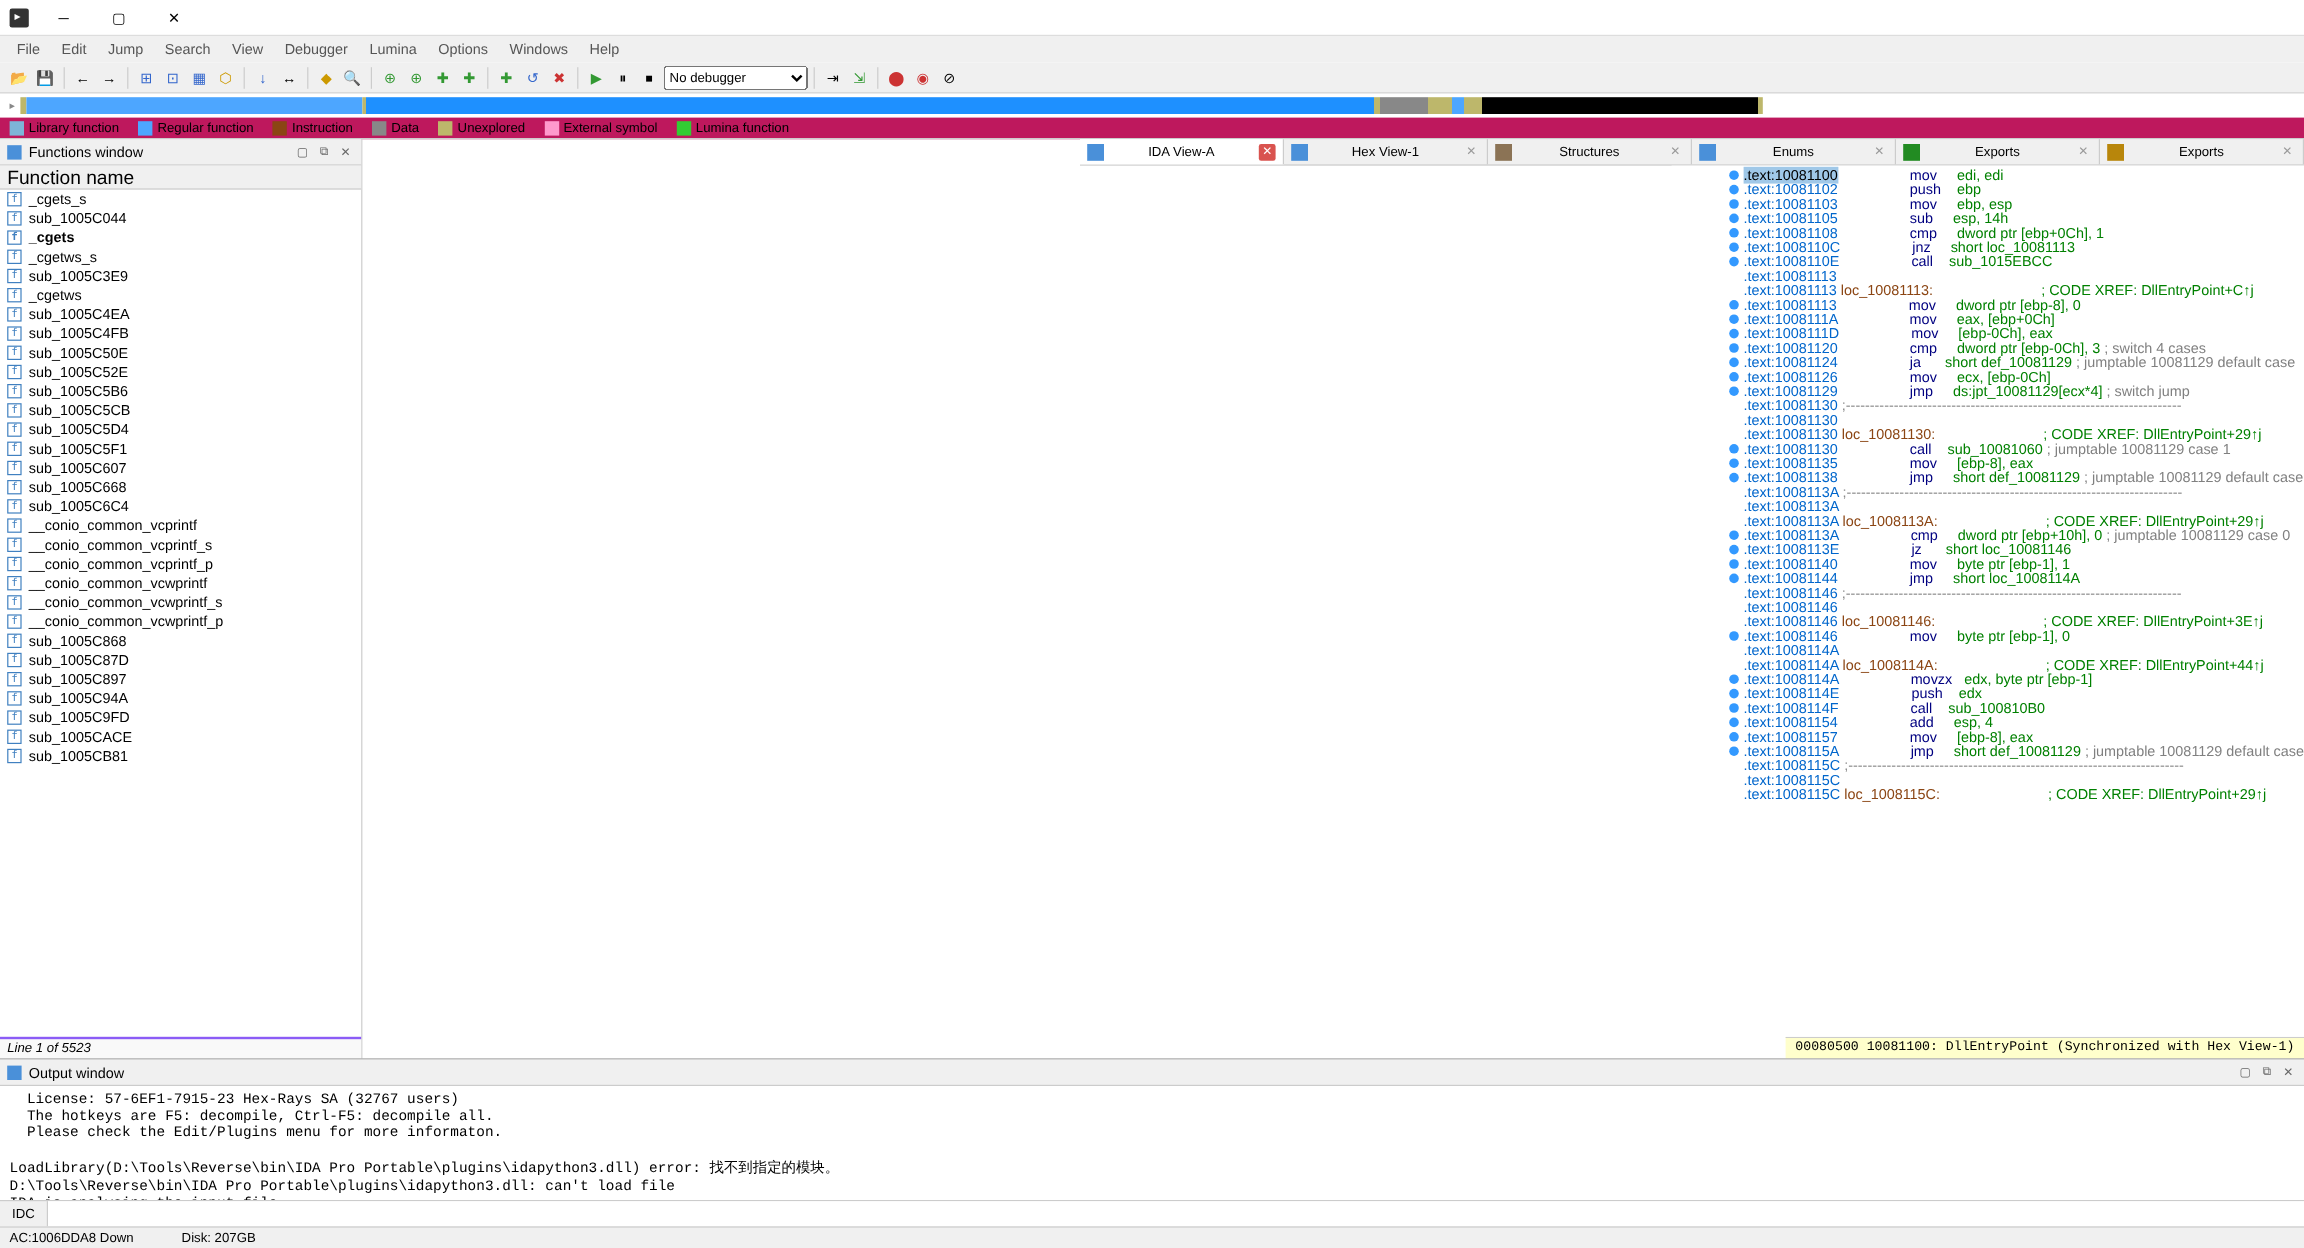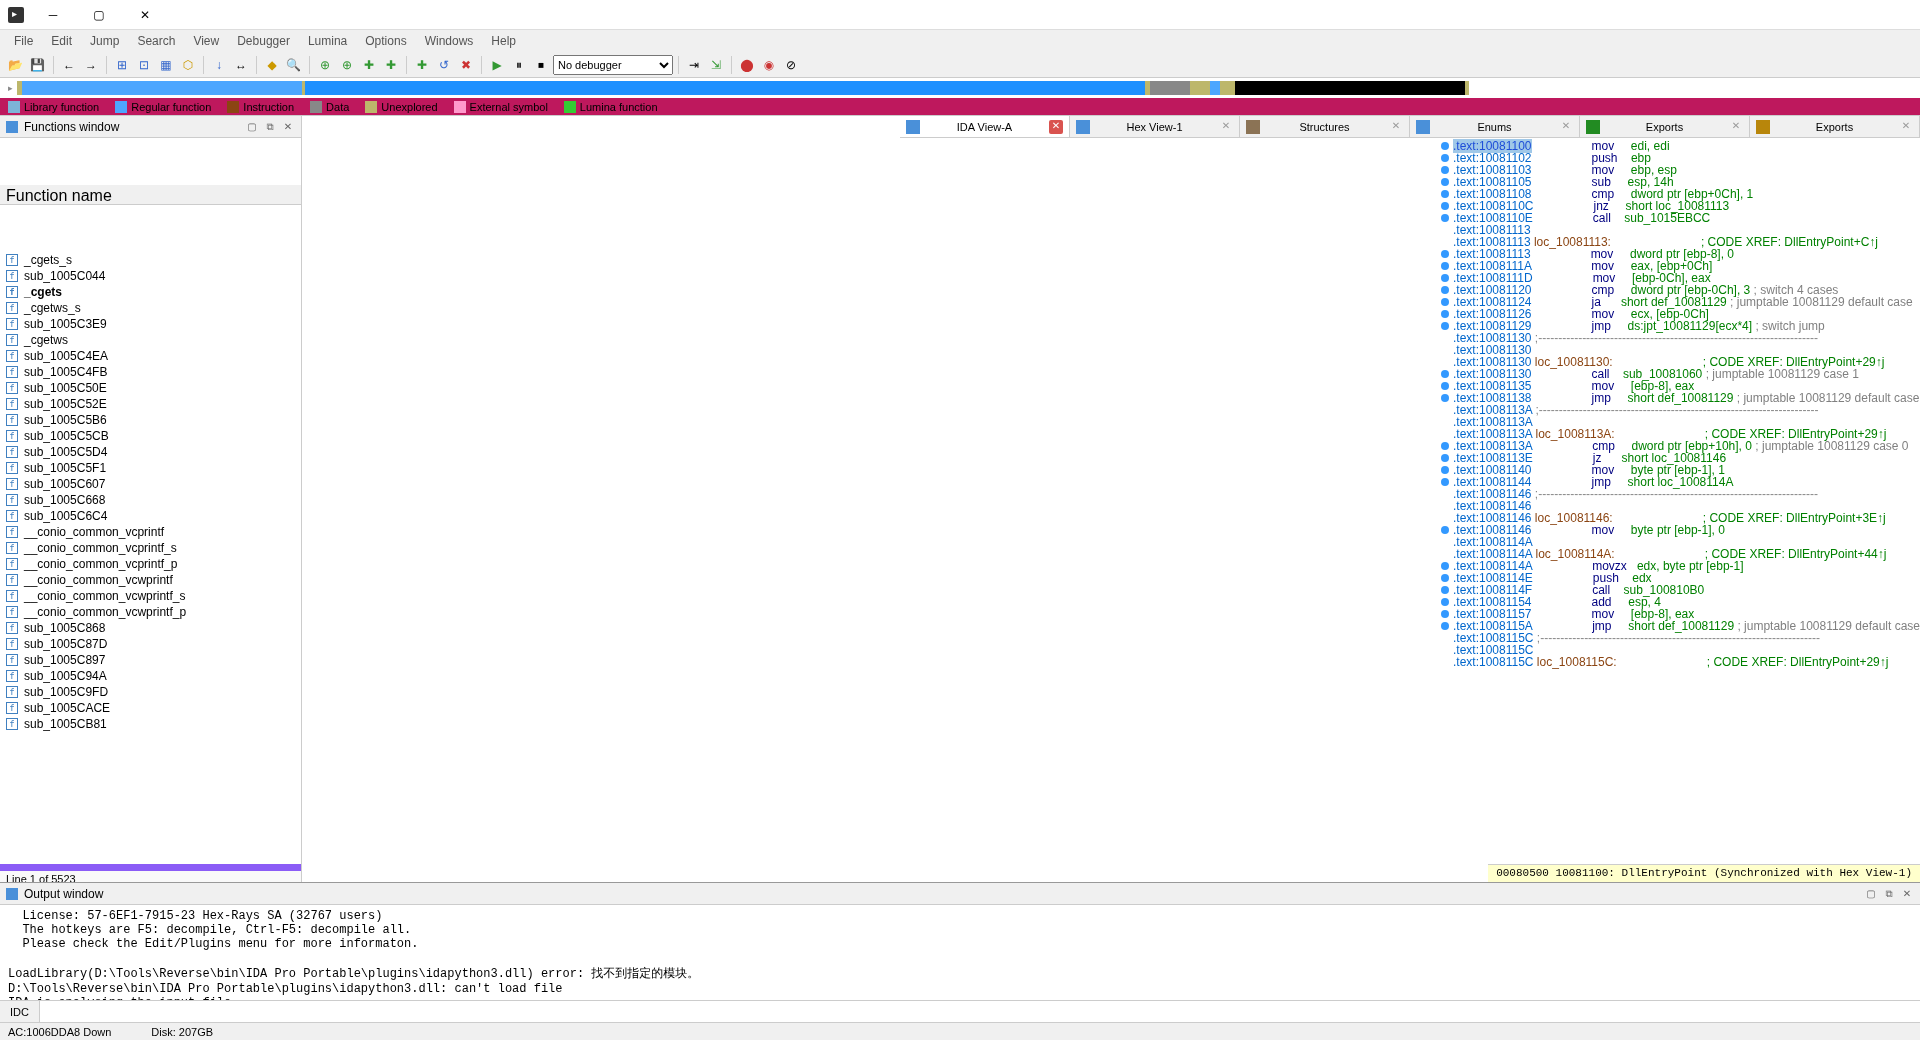--- a/index.html
+++ b/index.html
@@ -15,49 +15,49 @@
 .toolbar { height:26px; background:#f0f0f0; border-bottom:1px solid #ccc; display:flex; align-items:center; padding:0 6px; gap:2px; }
 .toolbar .tb { width:20px; height:20px; display:flex; align-items:center; justify-content:center; font-size:12px; cursor:pointer; border:1px solid transparent; }
 .toolbar .sep { width:1px; height:18px; background:#ccc; margin:0 3px; }
 .toolbar select { font-size:11px; height:20px; width:120px; }
 .navmap { height:20px; display:flex; align-items:center; padding:2px 8px; gap:0; background:#fff; }
 .navmap .seg { height:14px; }
 .legend { height:18px; display:flex; align-items:center; padding:2px 8px; gap:16px; font-size:11px; background:#be185d; border-bottom:1px solid #ccc; }
 .legend span { display:flex; align-items:center; gap:4px; }
 .legend i { width:12px; height:12px; display:inline-block; }
 .main { flex:1; display:flex; min-height:0; }
-.sidebar { width:302px; display:flex; flex-direction:column; border-right:1px solid #ccc;gap:47px; }
+.sidebar { width:302px; display:flex; flex-direction:column; border-right:1px solid #ccc; }
 .panel-hdr { height:22px; background:#f0f0f0; border-bottom:1px solid #ccc; display:flex; align-items:center; padding:0 6px; gap:6px; font-size:12px; }
 .panel-hdr .ctl { display:flex; gap:4px; margin-left:auto; }
 .panel-hdr .ctl span { cursor:pointer; font-size:10px; color:#666; width:14px; text-align:center; }
 .fn-col { height:20px; background:#f0f0f0; border-bottom:1px solid #ccc; padding:2px 6px; font-size:16px; }
 .fn-list { flex:1; overflow:auto; position:relative; }
 .fn-list::-webkit-scrollbar { width:16px; height:16px; }
 .fn-list::-webkit-scrollbar-track { background:#f0f0f0; }
 .fn-list::-webkit-scrollbar-thumb { background:#c0c0c0; border:1px solid #a0a0a0; }
 .fn-row { height:16px; display:flex; align-items:center; padding:0 6px; gap:6px; cursor:pointer; font-size:12px; }
 .fn-row i { width:12px; height:12px; background:#fff; border:1px solid #4080c0; display:inline-flex; align-items:center; justify-content:center; font-style:normal; font-size:9px; color:#4080c0; font-family:monospace; }
 .fn-row.bold { font-weight:bold; }
-.fn-status { height:18px; padding:2px 6px; font-size:11px; border-top:7px solid #8b5cf6; background:#f9f9f9; }
+.fn-status { height:18px; padding:2px 6px; font-size:11px; border-top:2px solid #8b5cf6; background:#f9f9f9;font-style:italic; }
 .content { flex:1; display:flex; flex-direction:column; min-width:0;align-items:flex-end; }
 .tabs { height:22px; display:flex; background:#f0f0f0; border-bottom:1px solid #ccc; }
 .tab { display:flex; align-items:center; padding:0 10px; gap:6px; border-right:1px solid #ccc; cursor:pointer; font-size:11px; min-width:170px; justify-content:center; position:relative; }
 .tab i { width:14px; height:14px; display:inline-block; position:absolute; left:6px; }
 .tab .cls { color:#999; font-size:10px; position:absolute; right:6px; width:14px; height:14px; text-align:center; }
 .tab.active .cls { background:#d9534f; color:#fff; border-radius:2px; }
 .tab.active { background:#fff; }
 .disasm { flex:1; overflow:auto; font-family:'Courier New',monospace; font-size:12px; padding:2px 0; white-space:pre; position:relative; background:#fff; }
 .disasm::-webkit-scrollbar { width:16px; }
 .disasm::-webkit-scrollbar-track { background:#f0f0f0; }
 .disasm::-webkit-scrollbar-thumb { background:#c0c0c0; border:1px solid #a0a0a0; }
 .dl { height:12px; line-height:12px; display:flex; }
 .dl .gut { width:60px; text-align:right; padding-right:4px; color:#999; display:flex; justify-content:flex-end; align-items:center; gap:2px; }
 .dl .dot { width:8px; height:8px; border-radius:50%; background:#3399ff; display:inline-block; }
 .addr { color:#0066cc; }
-.addr-bk { background:#a0c8e8; color:#1d4ed8; }
+.addr-bk { background:#a0c8e8; color:#000000; }
 .mn { color:#000080; }
 .reg { color:#008000; }
 .cmt { color:#808080; }
 .lbl { color:#8b4513; }
 .xref { color:#008000; }
 .sep-line { color:#888; }
 .sync-bar { height:18px; background:#ffffcc; border-top:1px solid #ccc; padding:2px 8px; font-family:'Courier New',monospace; font-size:11px; }
 .output { height:140px; display:flex; flex-direction:column; border-top:1px solid #999; }
 .out-body { flex:1; overflow:auto; font-family:'Courier New',monospace; font-size:12px; padding:4px 8px; white-space:pre; background:#fff; }
 .idc { height:22px; display:flex; background:#f0f0f0; border-top:1px solid #ccc; }

